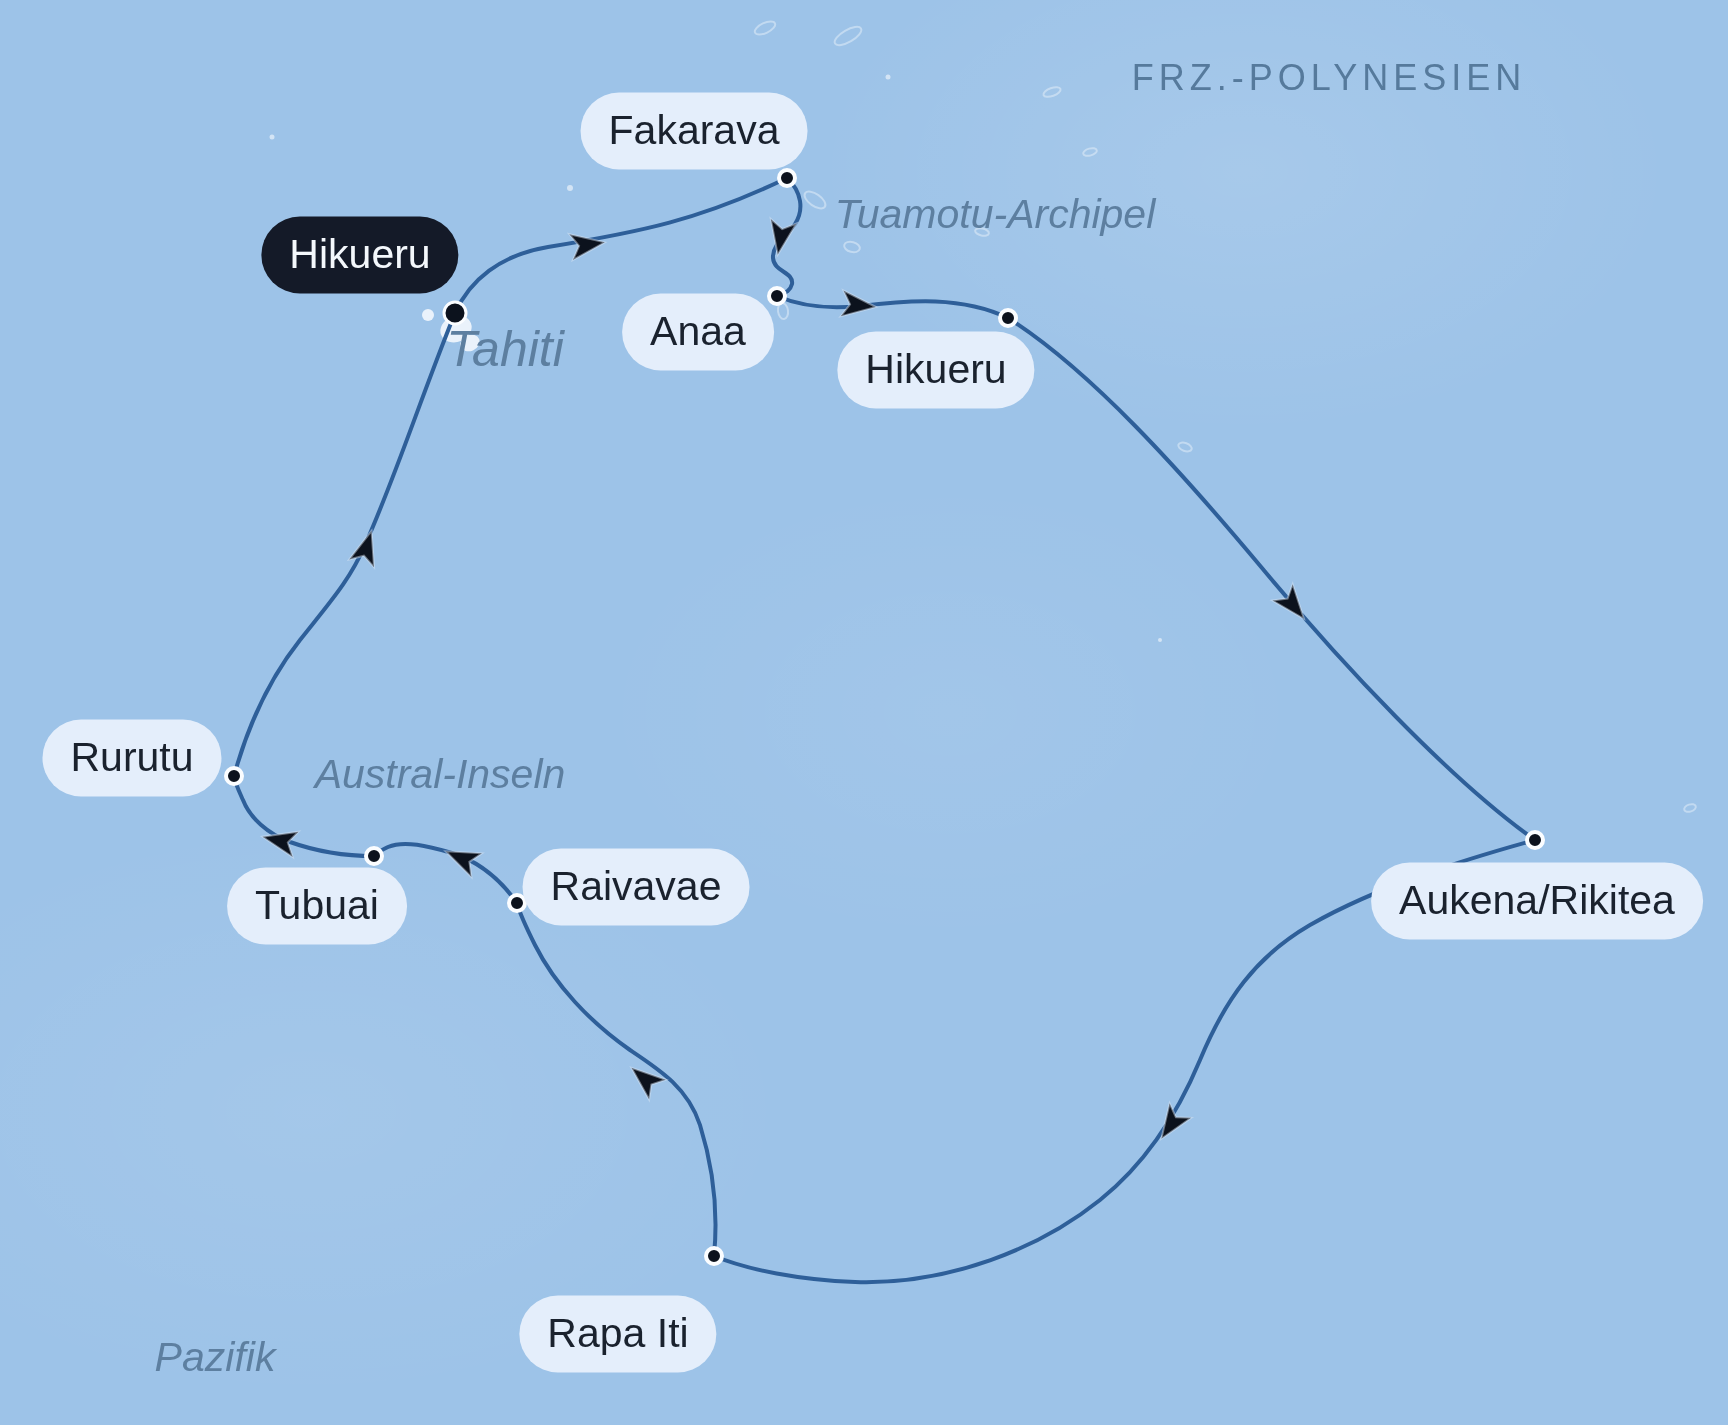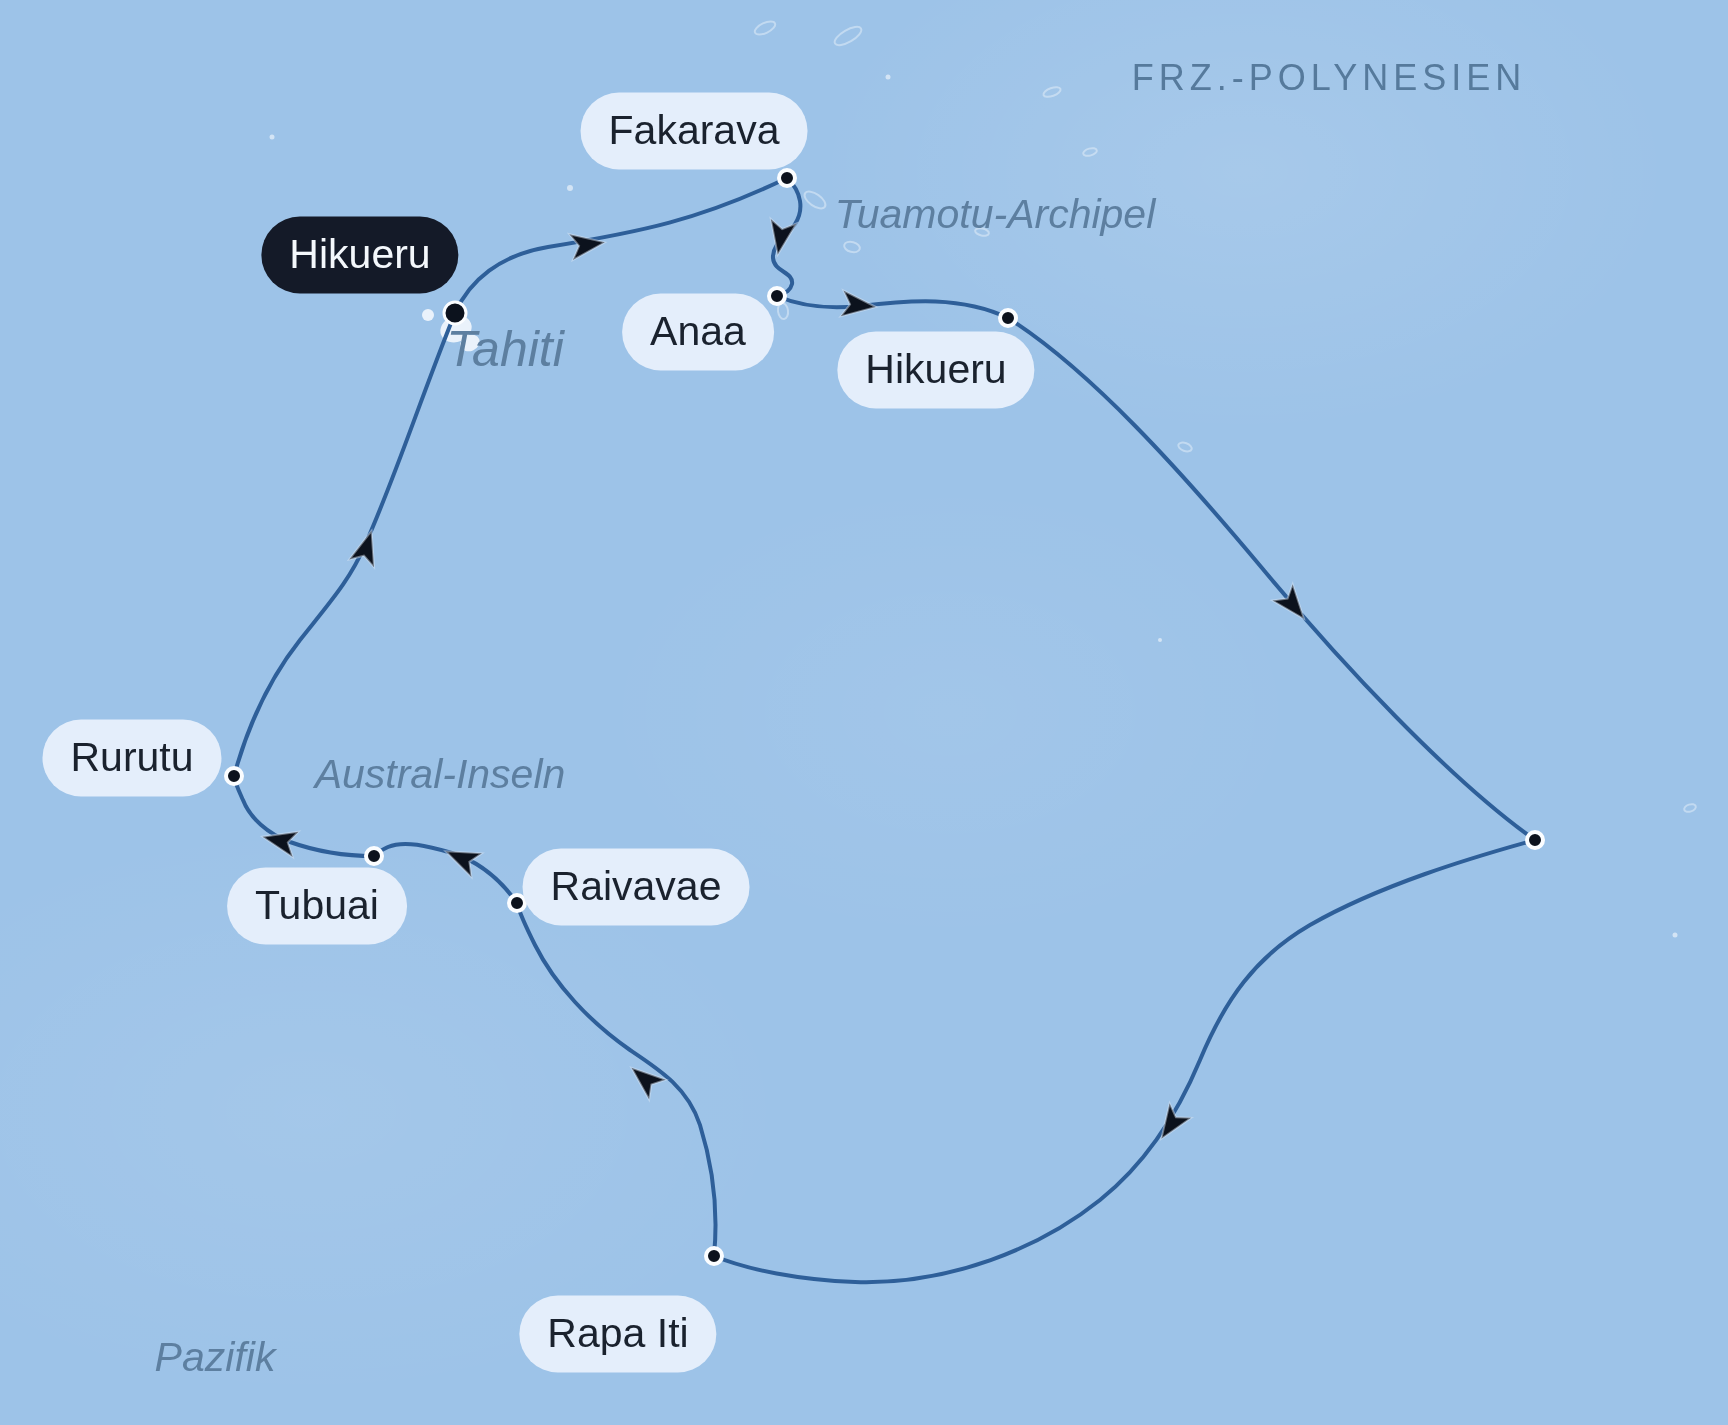--- a/index.html
+++ b/index.html
@@ -133,18 +133,19 @@
   <div class="label country" style="left:1329px;top:78px;">FRZ.-POLYNESIEN</div>
   <div class="label region" style="left:995px;top:214px;">Tuamotu-Archipel</div>
   <div class="label region region--small" style="left:505px;top:349px;">Tahiti</div>
   <div class="label region" style="left:440px;top:774px;">Austral-Inseln</div>
   <div class="label region" style="left:215px;top:1357px;">Pazifik</div>
 
   <div class="label pill pill--dark" style="left:360px;top:255px;">Hikueru</div>
   <div class="label pill" style="left:694px;top:131px;">Fakarava</div>
   <div class="label pill" style="left:698px;top:332px;">Anaa</div>
   <div class="label pill" style="left:936px;top:370px;">Hikueru</div>
+  <div class="label pill" style="left:1537px;top:901px;">Aukena/Rikitea</div>
   <div class="label pill" style="left:618px;top:1290px;margin-top:44px;">Rapa Iti</div>
   <div class="label pill" style="left:636px;top:887px;">Raivavae</div>
   <div class="label pill" style="left:317px;top:906px;">Tubuai</div>
   <div class="label pill" style="left:132px;top:735px;margin-top:23px;">Rurutu</div>
 
 </div>
 
 </body></html>

